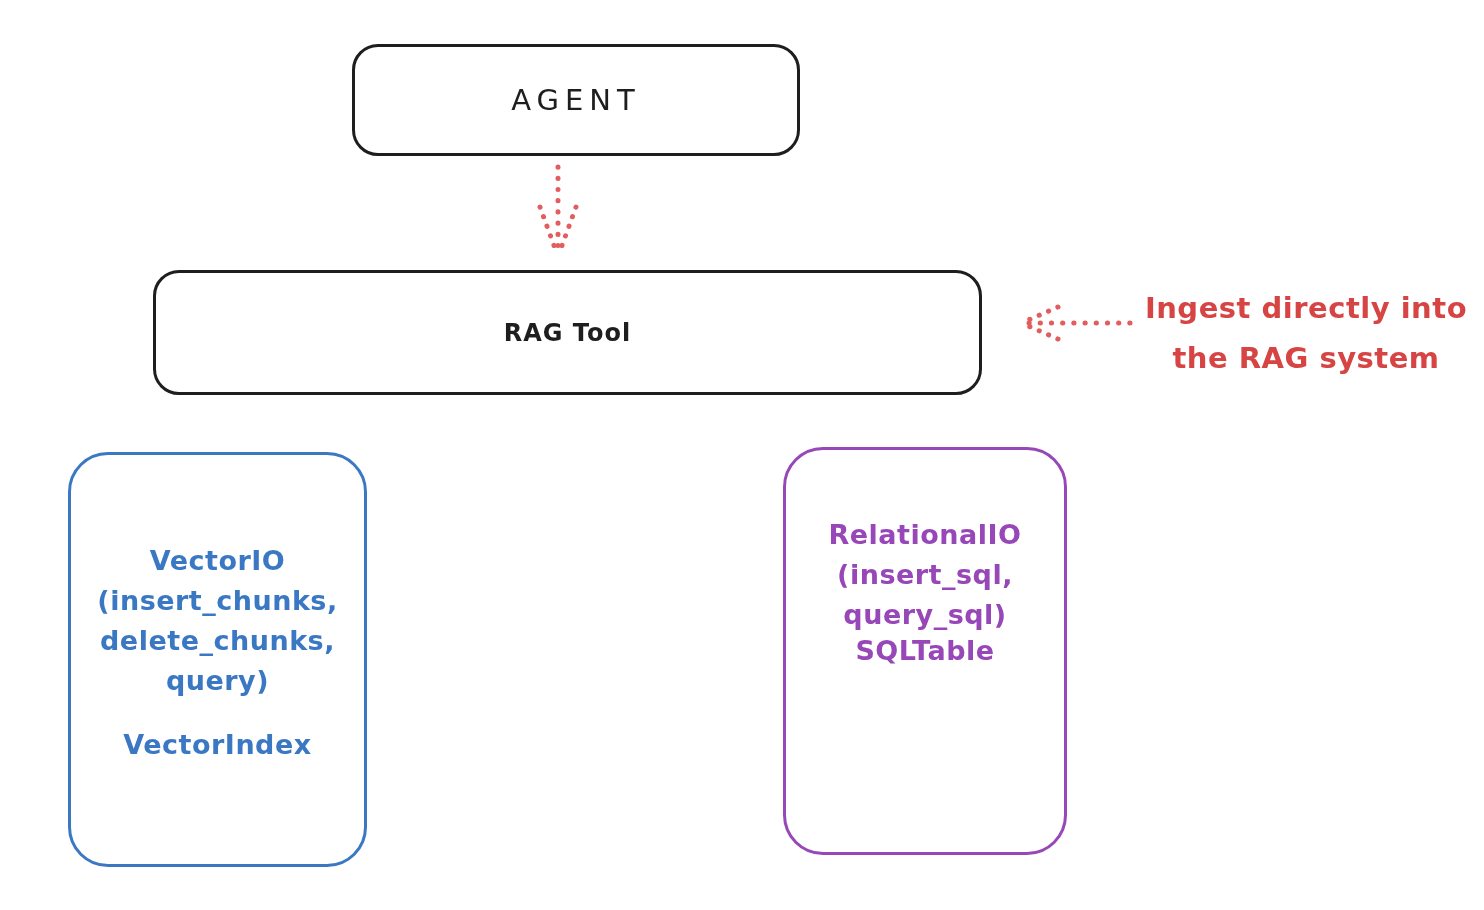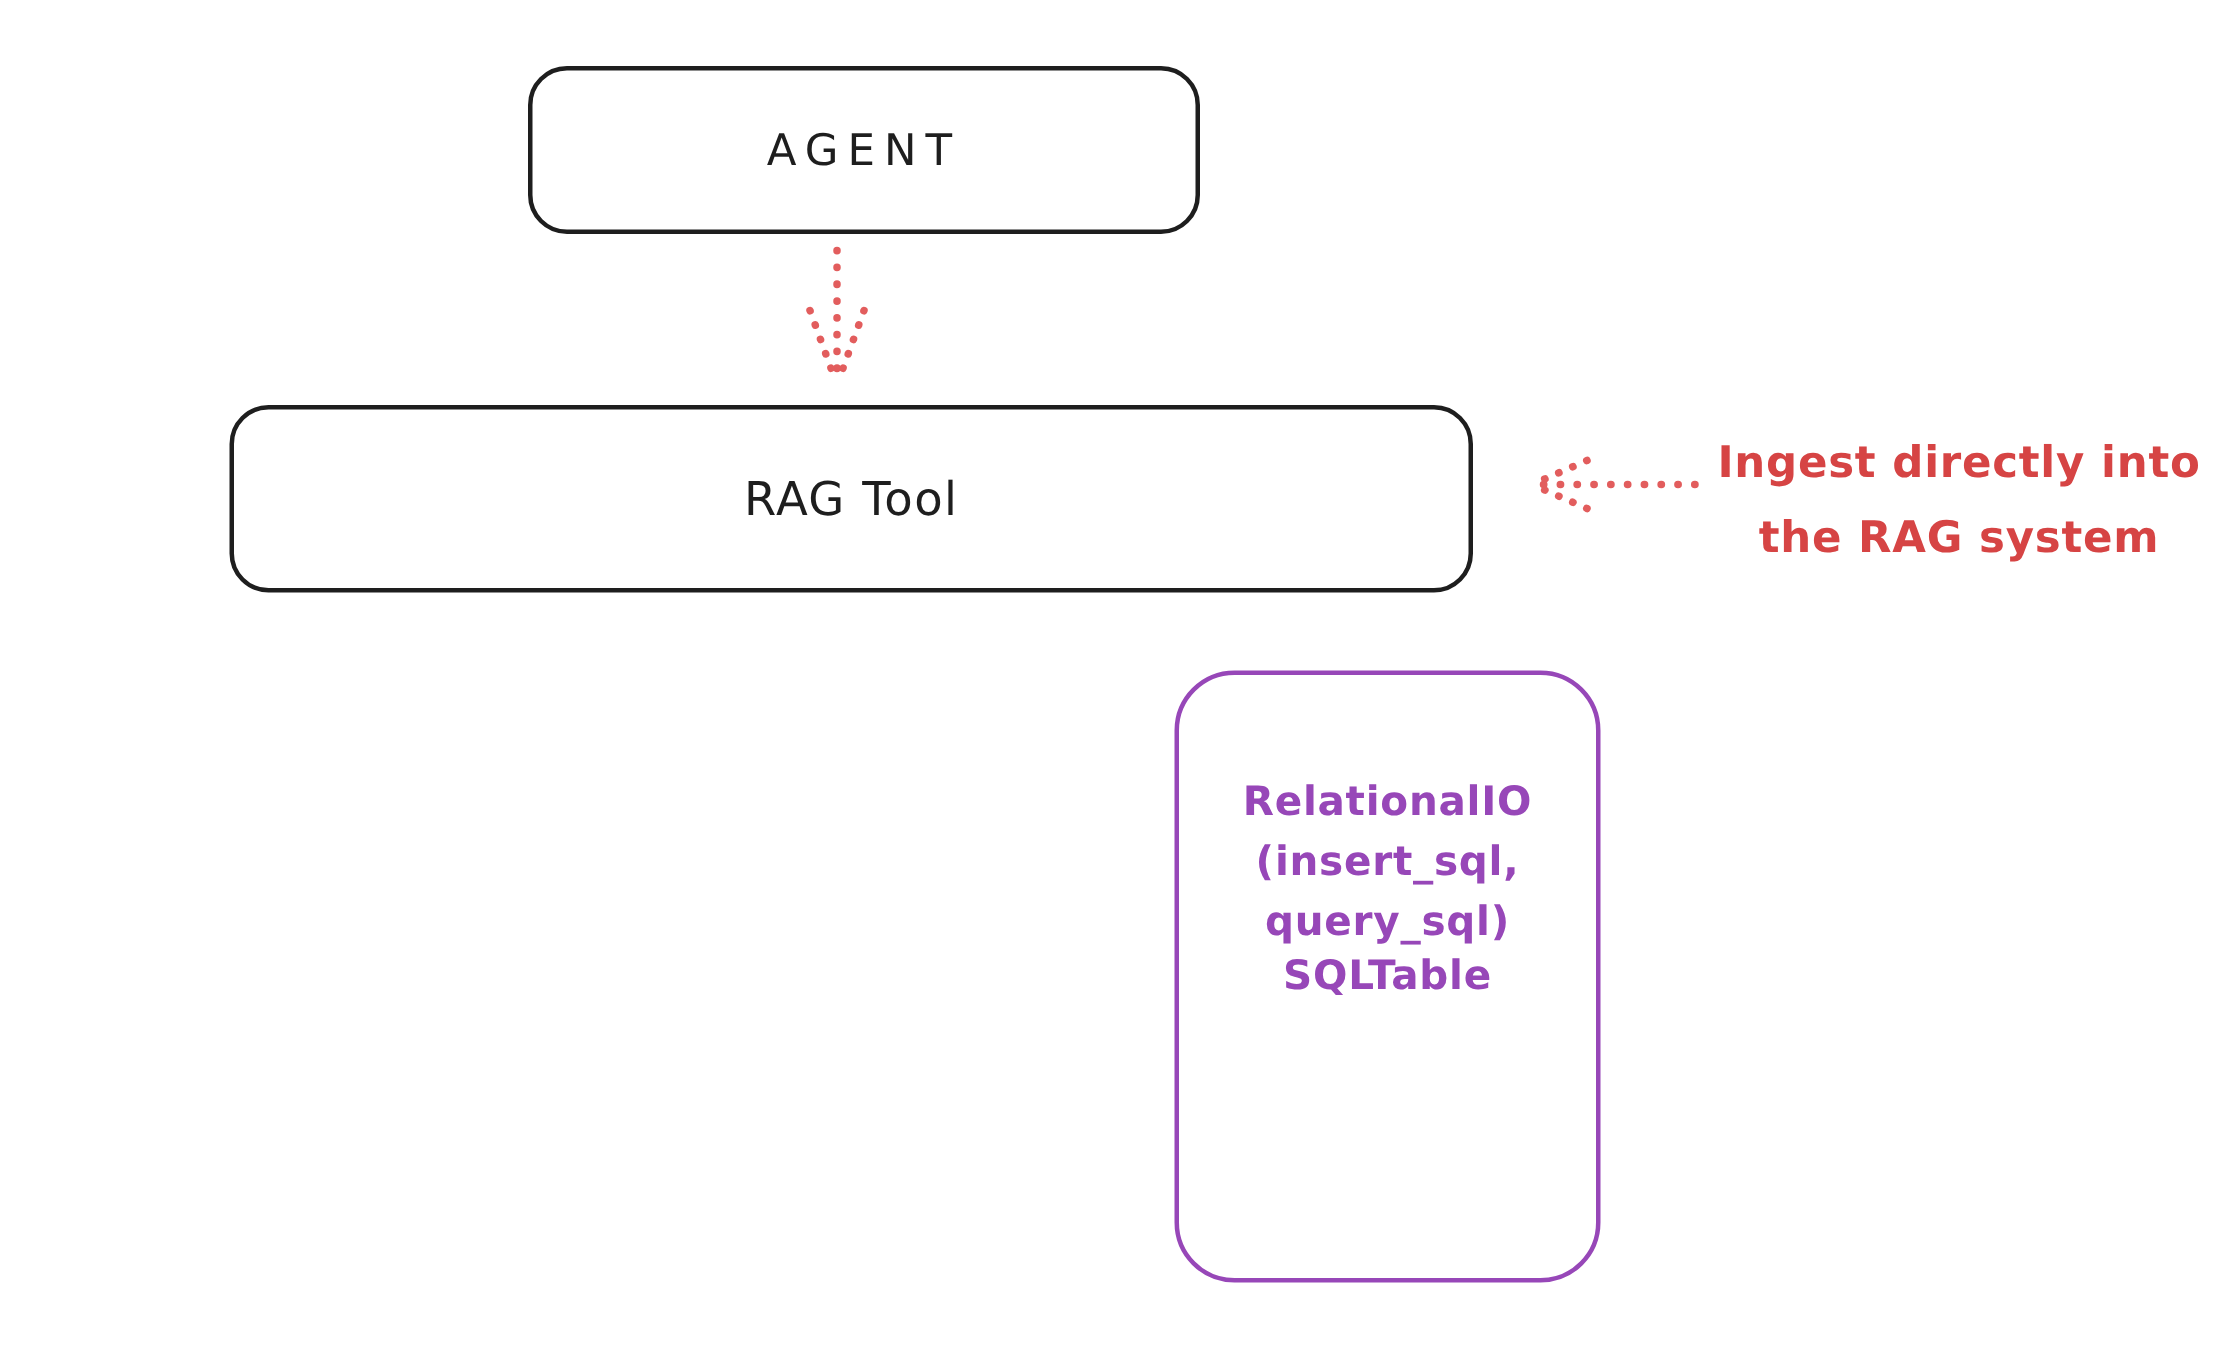--- a/index.html
+++ b/index.html
@@ -30,22 +30,22 @@
     font-size: 29px;
     font-weight: 400;
     letter-spacing: 6px;
   }
   .rag-node {
     left: 153px; top: 270px;
     width: 829px; height: 125px;
     border-radius: 26px;
   }
   .rag-label {
-    font-size: 31px;
-    font-weight: 400;
+    font-size: 24px;
+    font-weight: 700;
     letter-spacing: 1px;
   }
   .arrow { position: absolute; overflow: visible; }
   .arrow line {
     fill: none;
     stroke-width: 5;
     stroke-linecap: round;
     stroke-dasharray: 0.2 11;
   }
   .arrow line.wing { stroke-dasharray: 0.2 10; }
@@ -108,20 +108,27 @@
 
   <svg class="arrow arrow-left" width="125" height="45" style="stroke: rgb(226, 93, 93);">
     <line x1="112" y1="23" x2="10" y2="23"></line>
     <line class="wing" x1="40" y1="7" x2="8" y2="21"></line>
     <line class="wing" x1="40" y1="39" x2="8" y2="25"></line>
   </svg>
 
   <div class="annotation" style="color: rgb(214, 68, 68);">Ingest directly into
 the RAG system</div>
 
+  <div class="card card-vector" style="color: rgb(59, 120, 196);">
+    <div class="card-body">VectorIO
+(insert_chunks,
+delete_chunks,
+query)</div>
+    <div class="card-index">VectorIndex</div>
+  </div>
 
 
   <div class="card card-relational" style="color: rgb(151, 71, 184);">
     <div class="card-body">RelationalIO
 (insert_sql,
 query_sql)</div>
     <div class="card-index">SQLTable</div>
   </div>
 
 </div>

